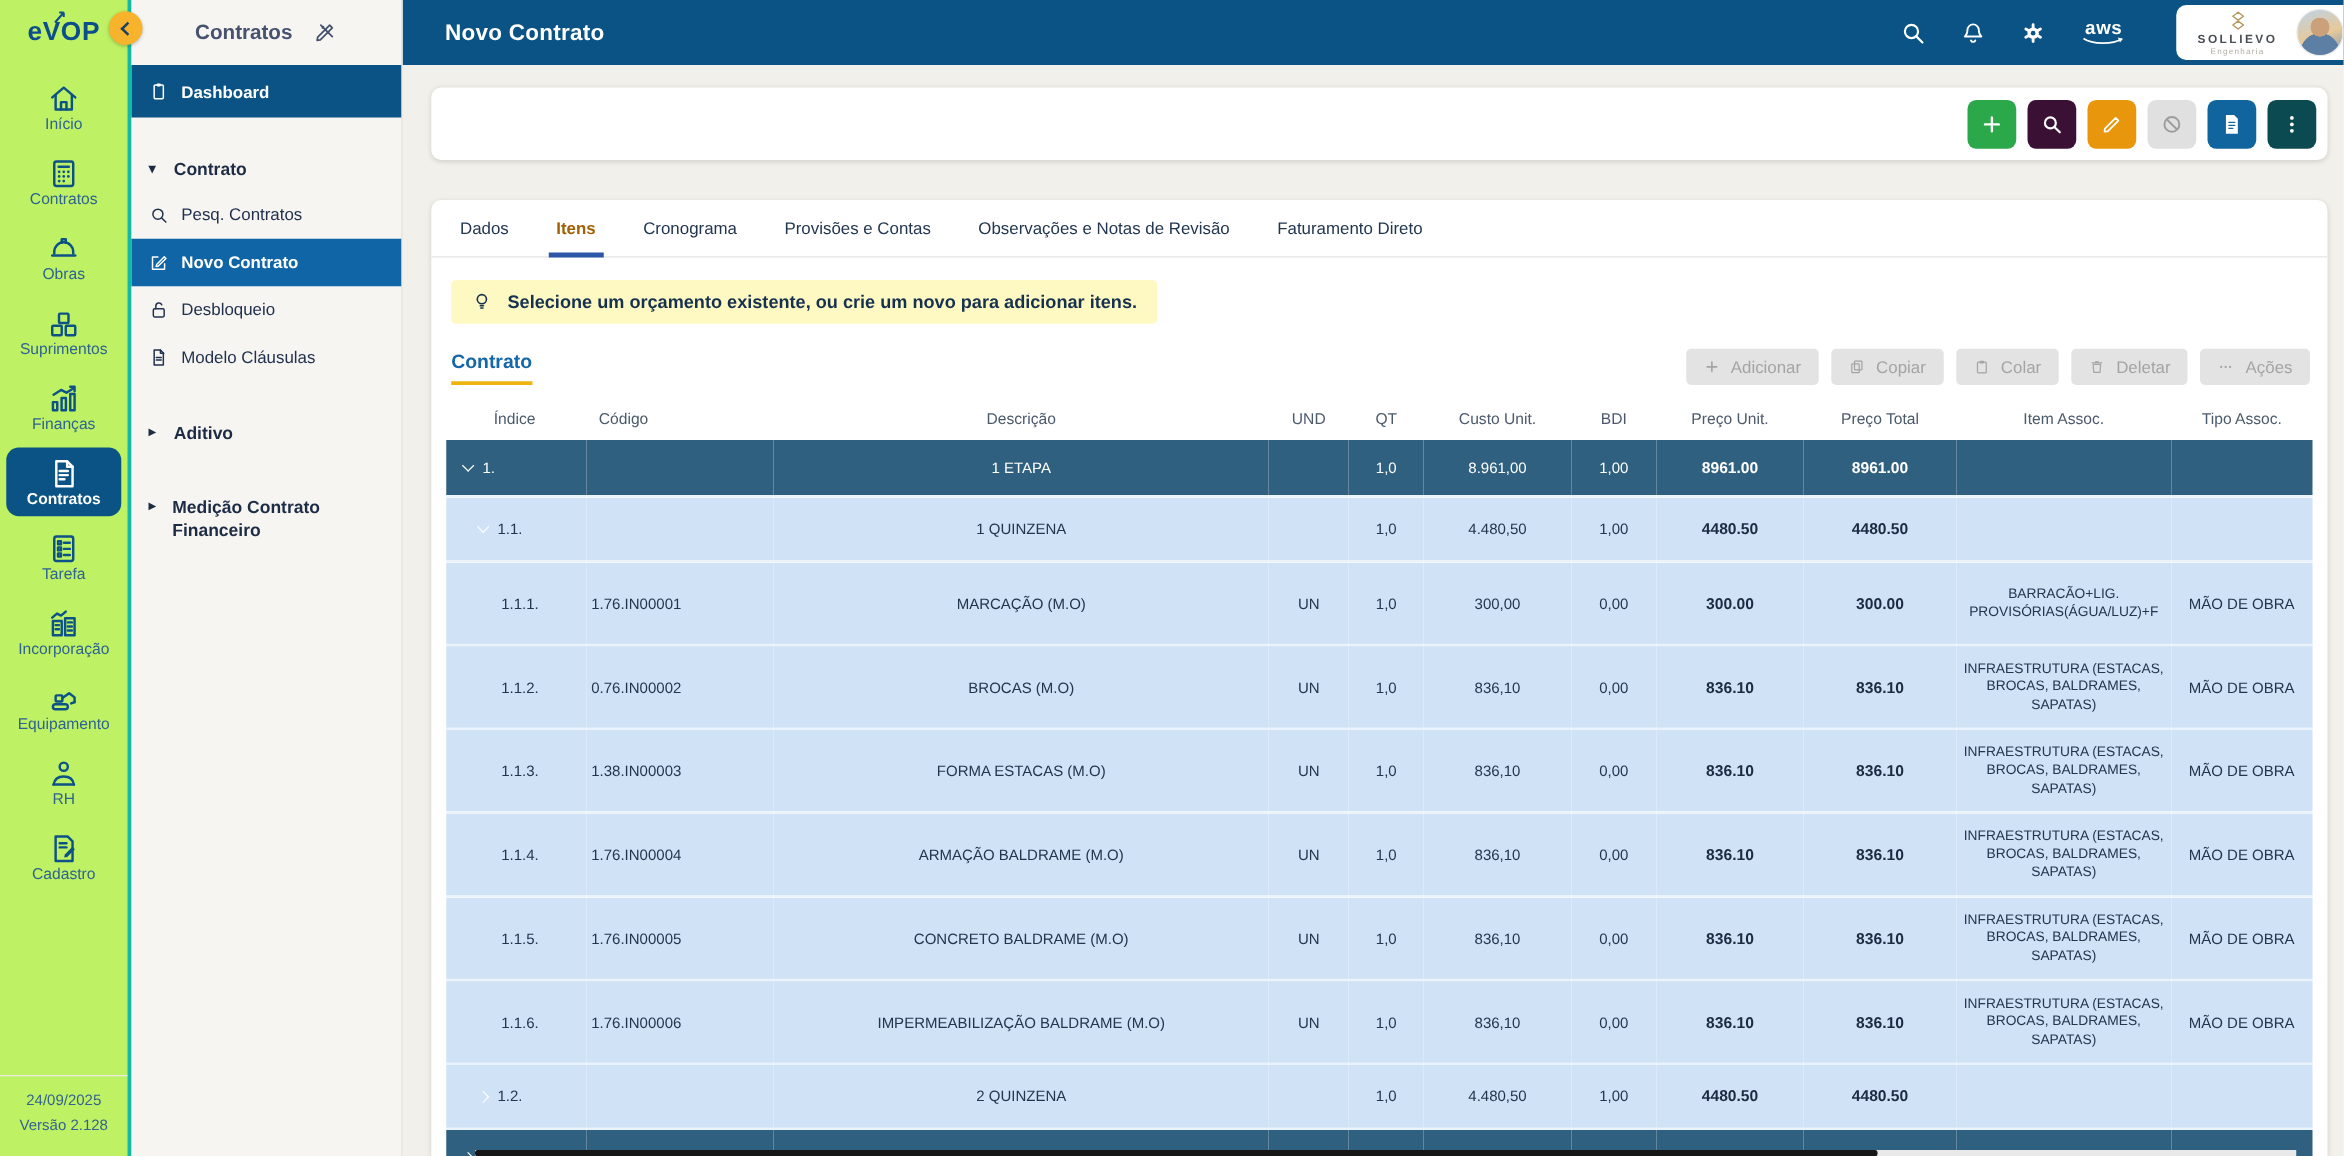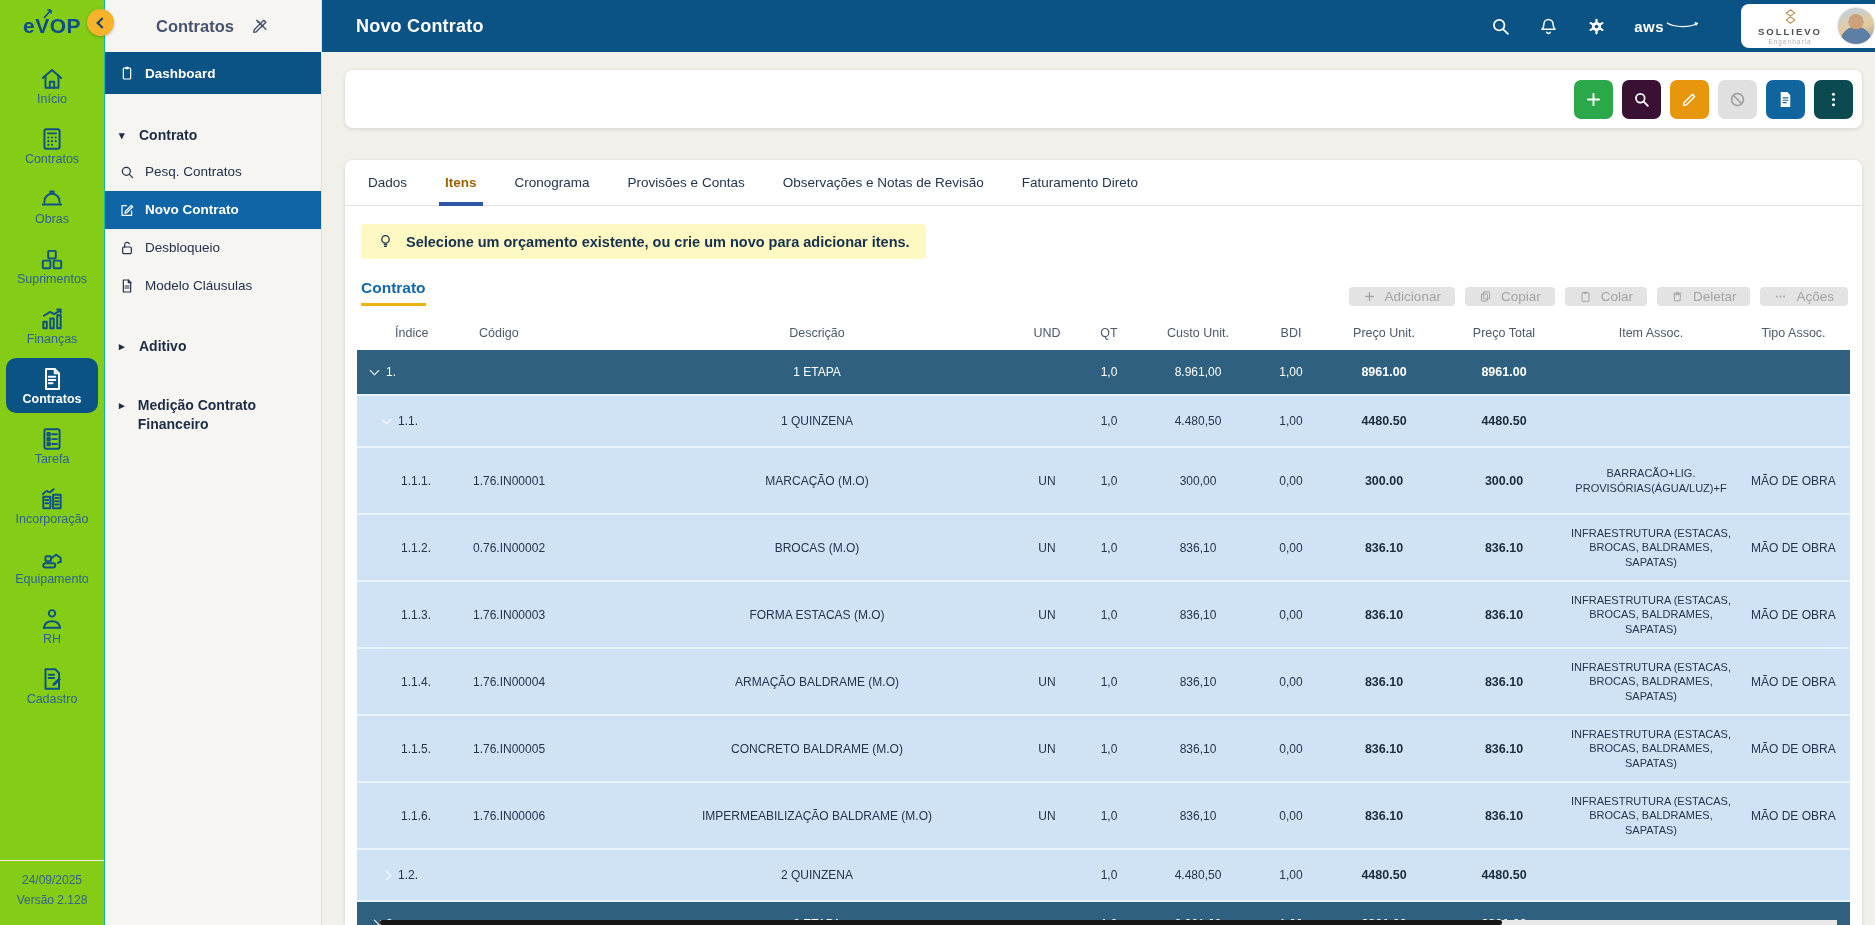--- a/index.html
+++ b/index.html
@@ -4,22 +4,22 @@
 <style>
   html,body{margin:0;padding:0}
   body{
     width:1875px;height:925px;overflow:hidden;position:relative;
     font-family:"Liberation Sans",sans-serif;background:#f2f0ea;
   }
   *{box-sizing:border-box}
   button{font-family:inherit}
 
   
-  .rail{position:absolute;left:0;top:0;width:105px;height:925px;background:#84cc16;
-        border-right:1px solid #14b8a6;z-index:6;display:flex;flex-direction:column}
+  .rail{position:absolute;left:0;top:0;width:105px;height:925px;background:#bef264;
+        border-right:3px solid #14b8a6;z-index:6;display:flex;flex-direction:column}
   .rail-logo{height:52px;display:flex;align-items:center;justify-content:center;
              font-weight:800;font-size:21px;color:#0c4d8c;letter-spacing:.5px;position:relative;cursor:pointer}
   .logo-arrow{position:absolute;left:42px;top:8px;width:12px;height:12px;color:#0c4d8c}
   .rail-items{flex:1;display:flex;flex-direction:column;align-items:center;padding-top:6px}
   .rail-item{width:92px;padding:8px 2px 7px;display:flex;flex-direction:column;align-items:center;gap:0;
              border-radius:10px;margin-bottom:5px;cursor:pointer}
   .rail-item .icon{display:block;height:26px}
   .rail-item .icon svg{width:26px;height:26px;color:#0c5286;display:block}
   .rail-label{font-size:12.5px;color:#2f6391;white-space:nowrap}
   .rail-item.active{background:#0a5384}
@@ -53,21 +53,21 @@
   .sb-caret{font-size:11px;width:10px;margin-top:2px;color:#1d2b45}
 
   
   .main{position:absolute;left:322px;top:0;right:0;bottom:0}
   .topbar{position:absolute;left:0;top:0;right:0;height:52px;background:#0a5384;
           display:flex;align-items:center;color:#fff;z-index:4}
   .topbar h1{font-size:18px;font-weight:700;margin:0 0 0 34px;letter-spacing:.2px}
   .topbar-right{margin-left:auto;display:flex;align-items:center;gap:27px}
   .tb-icon{background:none;border:none;padding:0;cursor:pointer;color:#fff}
   .tb-icon svg{width:21px;height:21px;display:block}
-  .aws{display:flex;flex-direction:row;align-items:center;line-height:1;color:#fff}
+  .aws{display:flex;flex-direction:column;align-items:center;line-height:1;color:#fff}
   .aws-text{font-size:15px;font-weight:700;letter-spacing:.5px}
   .aws svg{width:38px;height:9px;margin-top:-1px}
   .company-chip{width:134px;height:44px;background:#fff;border-radius:8px 0 0 8px;margin-left:12px;
                 position:relative;display:flex;flex-direction:column;align-items:center;justify-content:center;
                 padding-right:36px;cursor:pointer}
   .sol-logo svg{width:17px;height:17px;display:block;margin:0 auto 1px}
   .sol-name{font-size:9.5px;letter-spacing:2px;color:#4a4f55;font-weight:700}
   .sol-sub{font-size:6.5px;letter-spacing:1px;color:#b2aeA6;margin-top:1px}
   .avatar{position:absolute;right:0px;top:3px;width:38px;height:38px;border-radius:50%;
           border:1px solid #e8e8e8;cursor:pointer;
@@ -95,21 +95,21 @@
 
   .banner{margin:18px 0 0 16px;display:inline-flex;align-items:center;gap:12px;background:#fef9c3;
           border-radius:4px;padding:9px 16px;color:#16314e;font-weight:700;font-size:14.5px}
   .banner .icon svg{width:17px;height:17px;display:block;color:#16314e}
 
   .section-head{display:flex;align-items:flex-end;justify-content:space-between;margin:20px 14px 10px 16px}
   .section-title{font-size:15.5px;font-weight:700;color:#1467a8;display:inline-block;
                  padding-bottom:6px;border-bottom:3px solid #efb310}
   .actions{display:flex;gap:10px}
   .action-btn{display:flex;align-items:center;gap:9px;background:#e3e3e3;color:#a4a4a4;border:none;
-              border-radius:4px;padding:0 14px;height:19px;font-size:13.5px;cursor:default}
+              border-radius:4px;padding:0 14px;height:29px;font-size:13.5px;cursor:default}
   .action-btn svg{width:13px;height:13px;display:block}
 
   
   table{border-collapse:collapse;table-layout:fixed;width:calc(100% - 24px);margin:0 12px}
   thead th{height:34px;font-size:12.5px;font-weight:400;color:#4c5a6b;text-align:center;white-space:nowrap;padding:0 4px}
   thead th.al{text-align:left}
   thead th.h-indice{padding-left:38px}
   thead th.h-codigo{padding-left:10px}
   tbody td{font-size:12px;color:#24364e;text-align:center;vertical-align:middle;padding:2px 4px;background:#cfe2f6;overflow:hidden}
   tbody td.al{text-align:left}
@@ -613,21 +613,21 @@
               <td class="price">836.10</td>
               <td class="assoc">INFRAESTRUTURA (ESTACAS, BROCAS, BALDRAMES, SAPATAS)</td>
               <td class="al tipo">MÃO DE OBRA</td>
             </tr>
             <tr class="lvl3">
               <td class="al">
                 <span class="indice-cell">
                   <span>1.1.3.</span>
                 </span>
               </td>
-              <td class="al">1.76.IN00003</td>
+              <td class="al">1.38.IN00003</td>
               <td class="">FORMA ESTACAS (M.O)</td>
               <td class="">UN</td>
               <td class="">1,0</td>
               <td class="">836,10</td>
               <td class="">0,00</td>
               <td class="price">836.10</td>
               <td class="price">836.10</td>
               <td class="assoc">INFRAESTRUTURA (ESTACAS, BROCAS, BALDRAMES, SAPATAS)</td>
               <td class="al tipo">MÃO DE OBRA</td>
             </tr>

